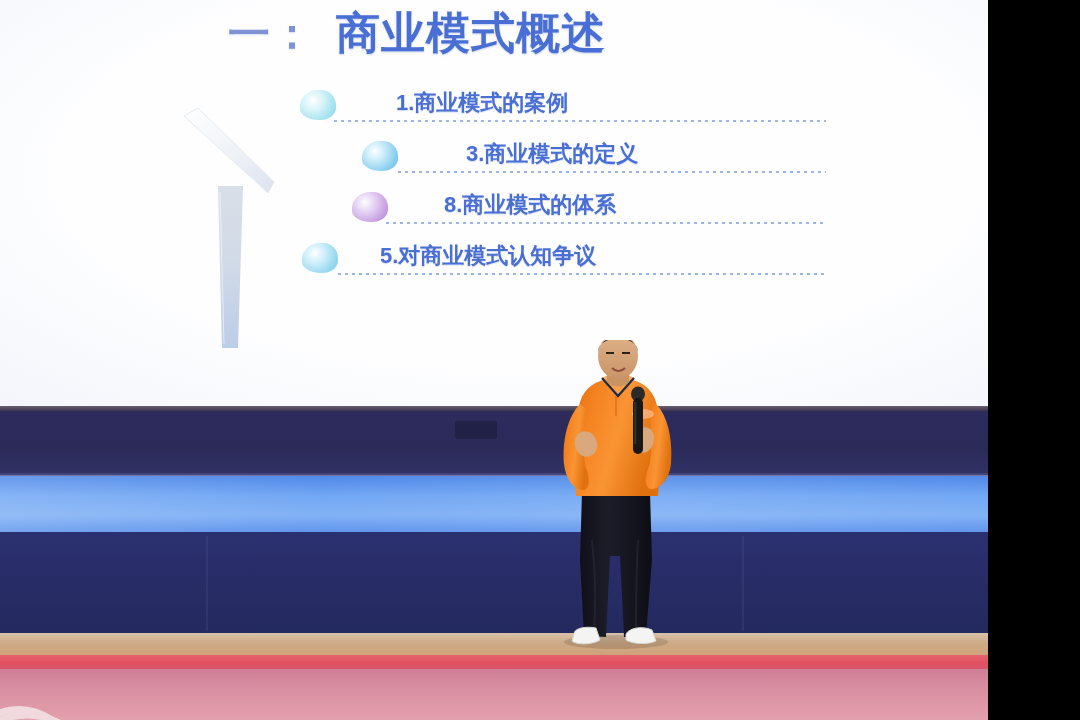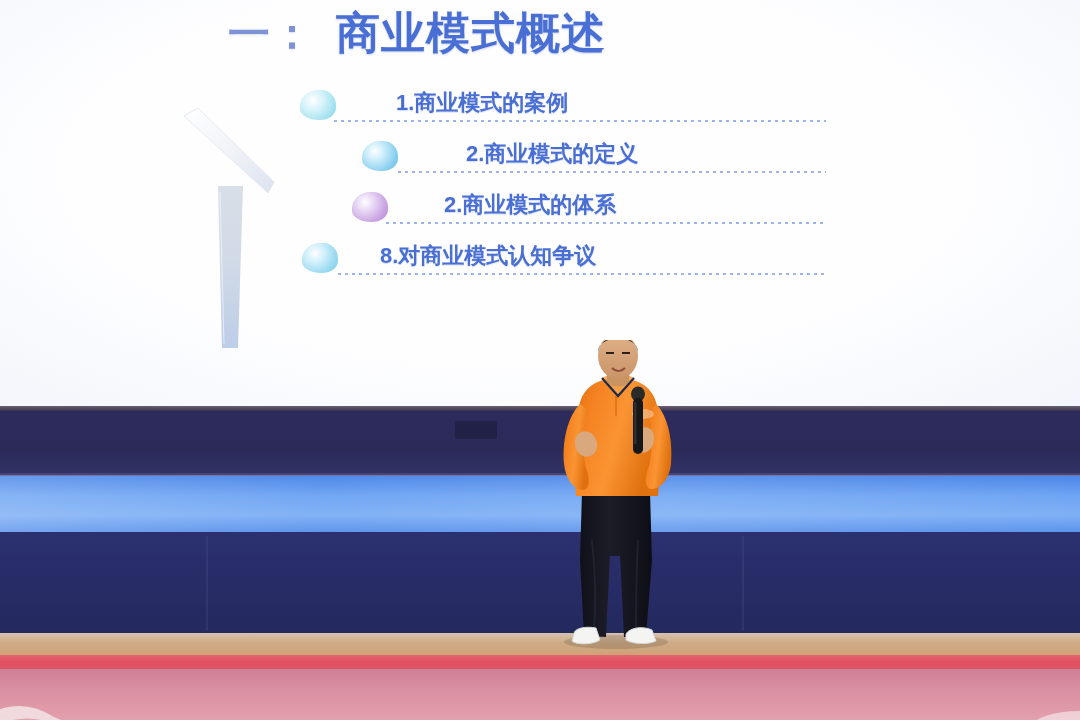--- a/index.html
+++ b/index.html
@@ -5,21 +5,21 @@
   html, body {
     margin: 0;
     padding: 0;
     background: #000;
   }
   body {
     font-family: "Liberation Sans", "DejaVu Sans", sans-serif;
   }
   #scene {
     position: relative;
-    width: 1080px;
+    width: 988px;
     height: 720px;
     overflow: hidden;
     background: #ffffff;
   }
 
   
   #screen {
     position: absolute;
     left: 0; top: 0;
     width: 1080px;
@@ -232,33 +232,33 @@
 
       <div class="list-row">
         <span class="bullet-blob" style="left:4px;  background:radial-gradient(circle at 36% 34%, #ffffff 0%, #d6f4fa 32%, #9fe0ef 70%, #79cfe4 100%);"></span>
         <span class="row-label" style="left:100px;">1.商业模式的案例</span>
         <span class="row-dots" style="left:36px;"></span>
       </div>
 
 
       <div class="list-row">
         <span class="bullet-blob" style="left:66px; background:radial-gradient(circle at 36% 34%, #ffffff 0%, #c8ecfb 30%, #7ecbee 70%, #5bb6e2 100%);"></span>
-        <span class="row-label" style="left:170px;">2.商业模式的定义</span>
+        <span class="row-label" style="left:170px;">3.商业模式的定义</span>
         <span class="row-dots" style="left:100px;"></span>
       </div>
 
       <div class="list-row">
         <span class="bullet-blob" style="left:56px; background:radial-gradient(circle at 36% 34%, #ffffff 0%, #e6d3f4 30%, #c49ae0 70%, #a97fd0 100%);"></span>
-        <span class="row-label" style="left:148px;">2.商业模式的体系</span>
+        <span class="row-label" style="left:148px;">8.商业模式的体系</span>
         <span class="row-dots" style="left:88px;"></span>
       </div>
 
       <div class="list-row">
         <span class="bullet-blob" style="left:6px;  background:radial-gradient(circle at 36% 34%, #ffffff 0%, #cfeffb 30%, #8fd6ef 70%, #6ac3e4 100%);"></span>
-        <span class="row-label" style="left:84px;">8.对商业模式认知争议</span>
+        <span class="row-label" style="left:84px;">5.对商业模式认知争议</span>
         <span class="row-dots" style="left:40px;"></span>
       </div>
 
     </div>
   </div>
 
   <div id="stage">
     <div class="band band-top-edge"></div>
     <div class="band band-navy-1">
       <div class="stage-vent"></div>

